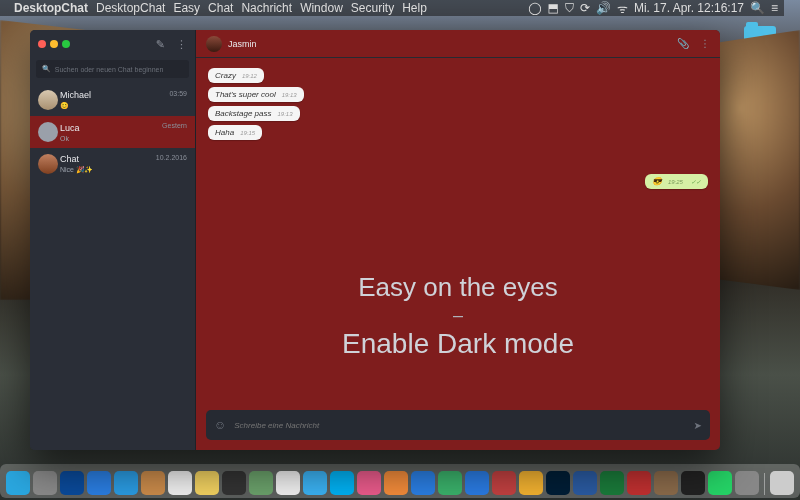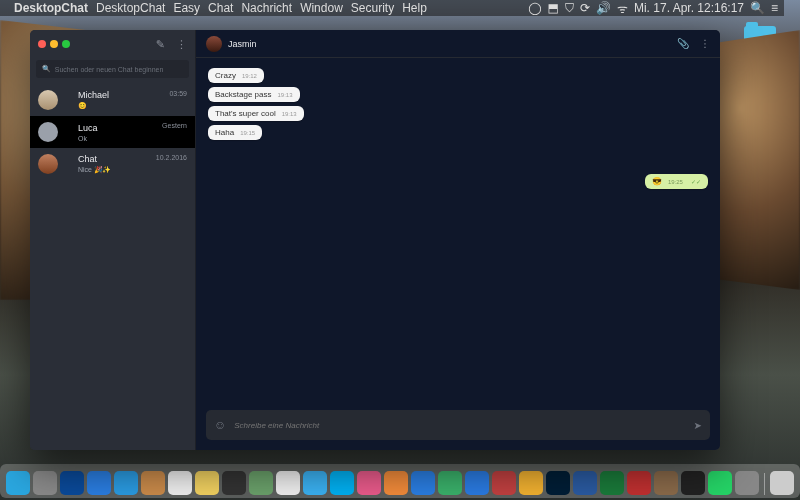--- a/index.html
+++ b/index.html
@@ -46,36 +46,36 @@
     display:flex; overflow:hidden; z-index:20;
   }
   .sidebar { width:166px; background:#2a2e37; display:flex; flex-direction:column; border-right:1px solid #1e2128; }
   .sb-top { height:28px; display:flex; align-items:center; padding:0 8px; gap:5px; }
   .traffic { display:flex; gap:4px; margin-right:auto; }
   .traffic span { width:8px; height:8px; border-radius:50%; display:block; }
   .tl-close{background:#ff5f57}.tl-min{background:#febc2e}.tl-max{background:#28c840}
   .sb-top .icon { color:#8a8f99; font-size:11px; margin-left:6px; }
   .search { margin:2px 6px 6px; background:#23262e; border-radius:3px; height:18px; display:flex; align-items:center; padding:0 6px; color:#6a6f78; font-size:7px; gap:4px;}
   .convs { flex:1; overflow:hidden; }
-  .conv { display:flex; align-items:center; padding:6px 8px; gap:20px; color:#c5c8cf; font-size:8px; position:relative; }
-  .conv.sel { background:#000000; }
+  .conv { display:flex; align-items:center; padding:6px 8px; gap:2px; color:#c5c8cf; font-size:8px; position:relative; }
+  .conv.sel { background:#7f1d1d; }
   .avatar { width:20px; height:20px; border-radius:50%; background:#777; flex-shrink:0; background-size:cover; }
   .conv .meta { flex:1; min-width:0; }
   .conv .name { font-size:9px; color:#e8e9ec; }
   .conv .last { font-size:7px; color:#9aa0aa; margin-top:2px; }
   .conv .time { position:absolute; right:8px; top:6px; font-size:7px; color:#8a8f99; }
 
-  .chat { flex:1; display:flex; flex-direction:column; background:#0f172a; position:relative; }
+  .chat { flex:1; display:flex; flex-direction:column; background:#7f1d1d; position:relative; }
   .chat-head { height:28px; display:flex; align-items:center; padding:0 10px; gap:6px; border-bottom:1px solid #262a32; }
   .chat-head .avatar { width:16px; height:16px; }
   .chat-head .title { color:#e8e9ec; font-size:9px; }
   .chat-head .right { margin-left:auto; display:flex; gap:10px; color:#8a8f99; font-size:10px; }
 
   .msgs { flex:1; padding:10px 12px; position:relative; }
-  .bubble { background:#f5f5f5; color:#333; border-radius:6px; padding:3px 7px; font-size:8px; display:inline-flex; align-items:baseline; gap:6px; margin-bottom:4px; box-shadow:0 1px 1px rgba(0,0,0,0.2); }
+  .bubble { background:#f5f5f5; color:#333; border-radius:6px; padding:3px 7px; font-size:8px; display:inline-flex; align-items:baseline; gap:6px; margin-bottom:4px; box-shadow:0 1px 1px rgba(0,0,0,0.2);font-style:italic; }
   .bubble .ts { font-size:6px; color:#9a9a9a; }
   .row { display:flex; }
   .row.mine { justify-content:flex-end; }
   .bubble.mine { background:#d6f0a5; }
   .bubble.mine .ts { color:#7a9a5a; }
   .check { font-size:6px; color:#6aa84f; margin-left:2px; }
 
   .promo { position:absolute; left:0; right:0; bottom:44px; text-align:center; color:#cfd2d8; font-family: Georgia, 'Times New Roman', serif; }
   .promo .l1 { font-size:26px; font-weight:300; }
   .promo .dash { font-size:18px; margin:2px 0; color:#aeb2ba;}
@@ -185,44 +185,49 @@
       </div>
       <div class="msgs">
         <div class="row">
             <div class="bubble">
               <span>Crazy</span>
               <span class="ts">19:12</span>
             </div>
           </div>
         <div class="row">
             <div class="bubble">
+              <span>That's super cool</span>
+              <span class="ts">19:13</span>
+            </div>
+          </div>
+        <div class="row">
+            <div class="bubble">
               <span>Backstage pass</span>
-              <span class="ts">19:13</span>
-            </div>
-          </div>
-        <div class="row">
-            <div class="bubble">
-              <span>That's super cool</span>
               <span class="ts">19:13</span>
             </div>
           </div>
         <div class="row">
             <div class="bubble">
               <span>Haha</span>
               <span class="ts">19:15</span>
             </div>
           </div>
         <div class="row mine" style="margin-top:30px;">
             <div class="bubble mine">
               <span>😎</span>
               <span class="ts">19:25</span>
               <span class="check">✓✓</span>
             </div>
           </div>
 
+        <div class="promo">
+          <div class="l1">Easy on the eyes</div>
+          <div class="dash">–</div>
+          <div class="l2">Enable Dark mode</div>
+        </div>
       </div>
       <div class="composer">
         <span class="emo">☺</span>
         <input placeholder="Schreibe eine Nachricht" style="">
         <span class="send">➤</span>
       </div>
     </div>
   </div>
 
   <div class="dock" id="dock">

